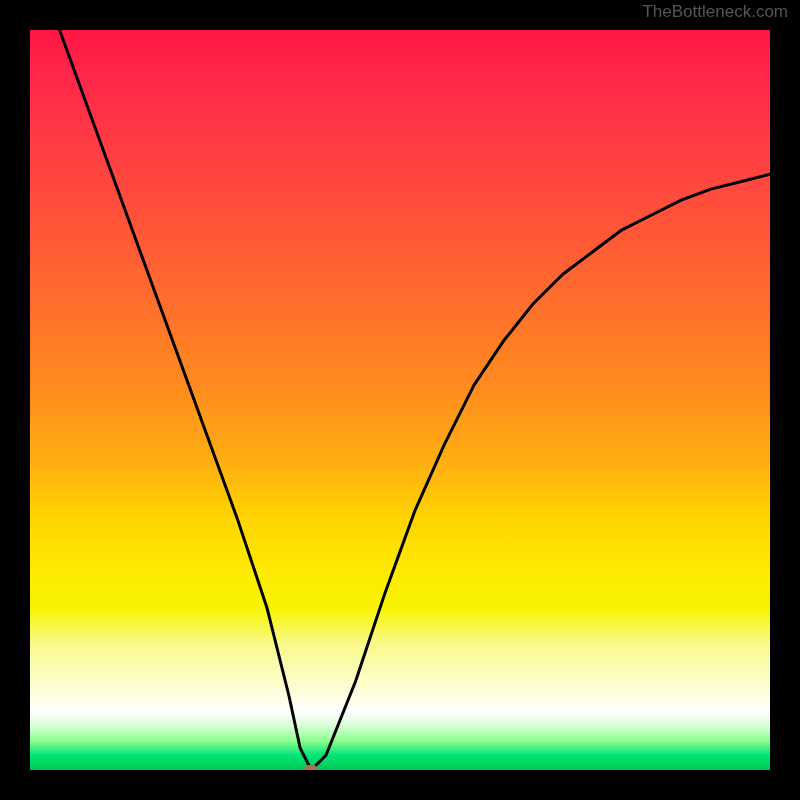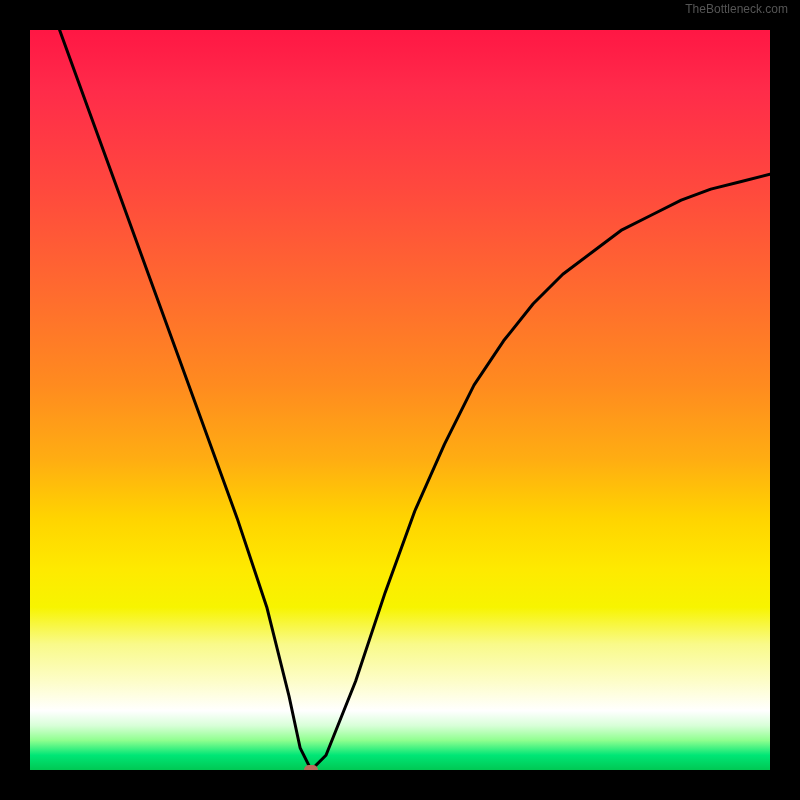--- a/index.html
+++ b/index.html
@@ -9,21 +9,21 @@
     height: 800px;
     background: #000;
     font-family: Arial, Helvetica, sans-serif;
     position: relative;
   }
   .watermark {
     position: absolute;
     top: 2px;
     right: 12px;
     color: #555;
-    font-size: 12px;
+    font-size: 17px;
     font-weight: 500;
     z-index: 10;
   }
   .plot-area {
     position: absolute;
     left: 30px;
     top: 30px;
     width: 740px;
     height: 740px;
     overflow: hidden;

